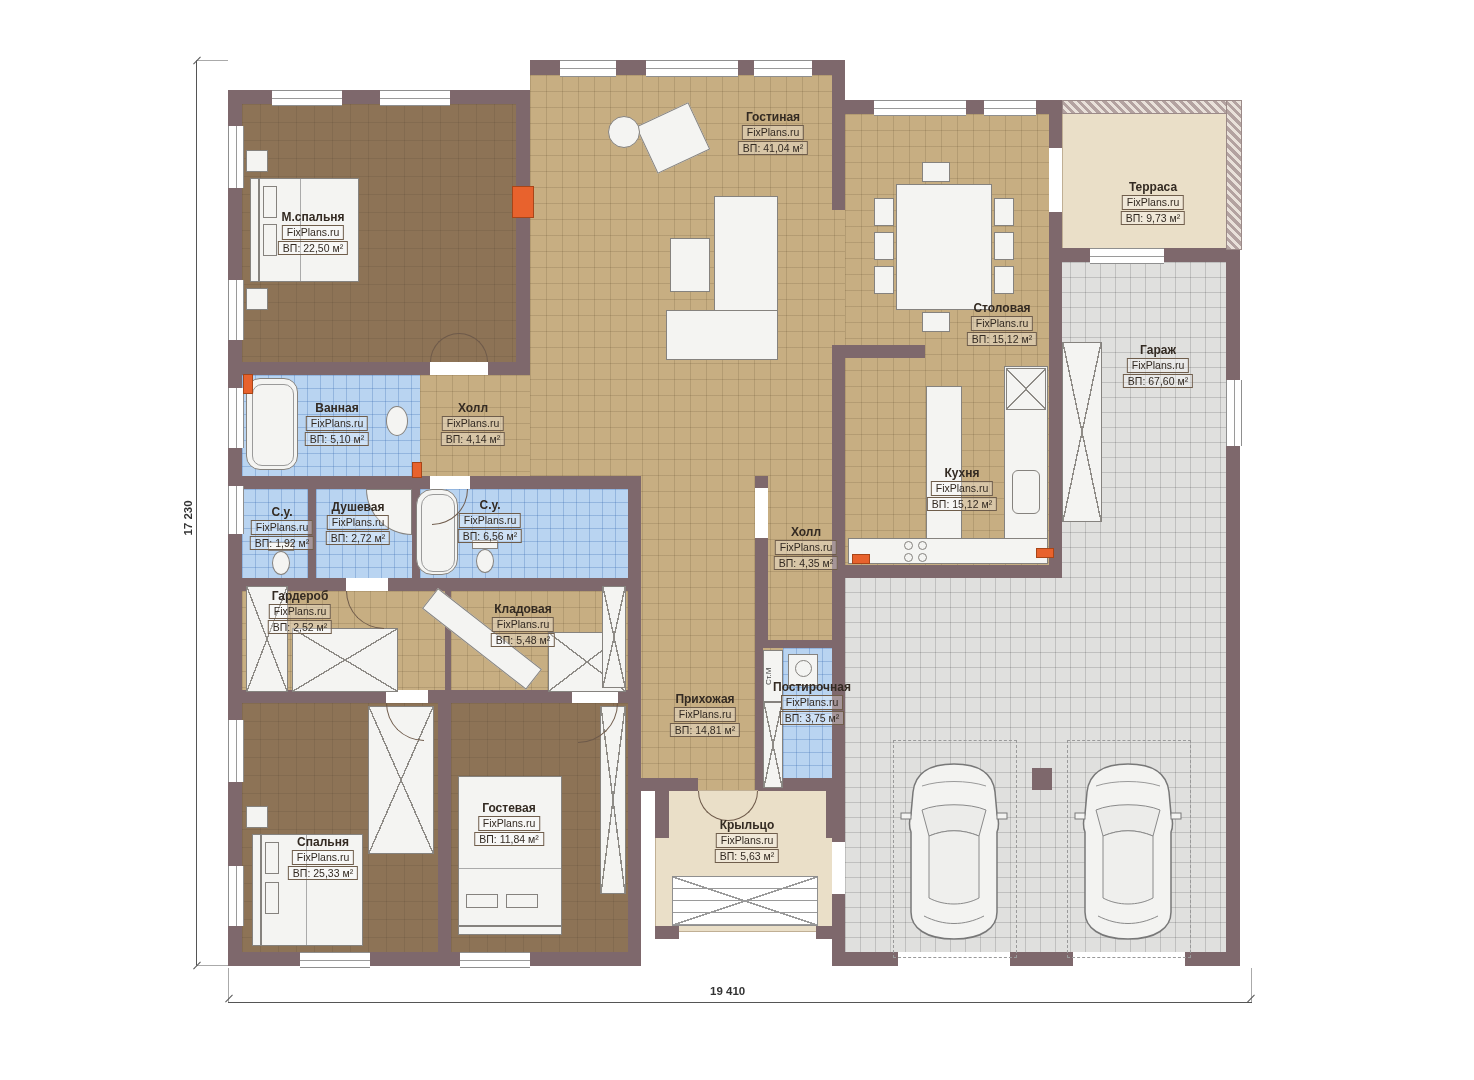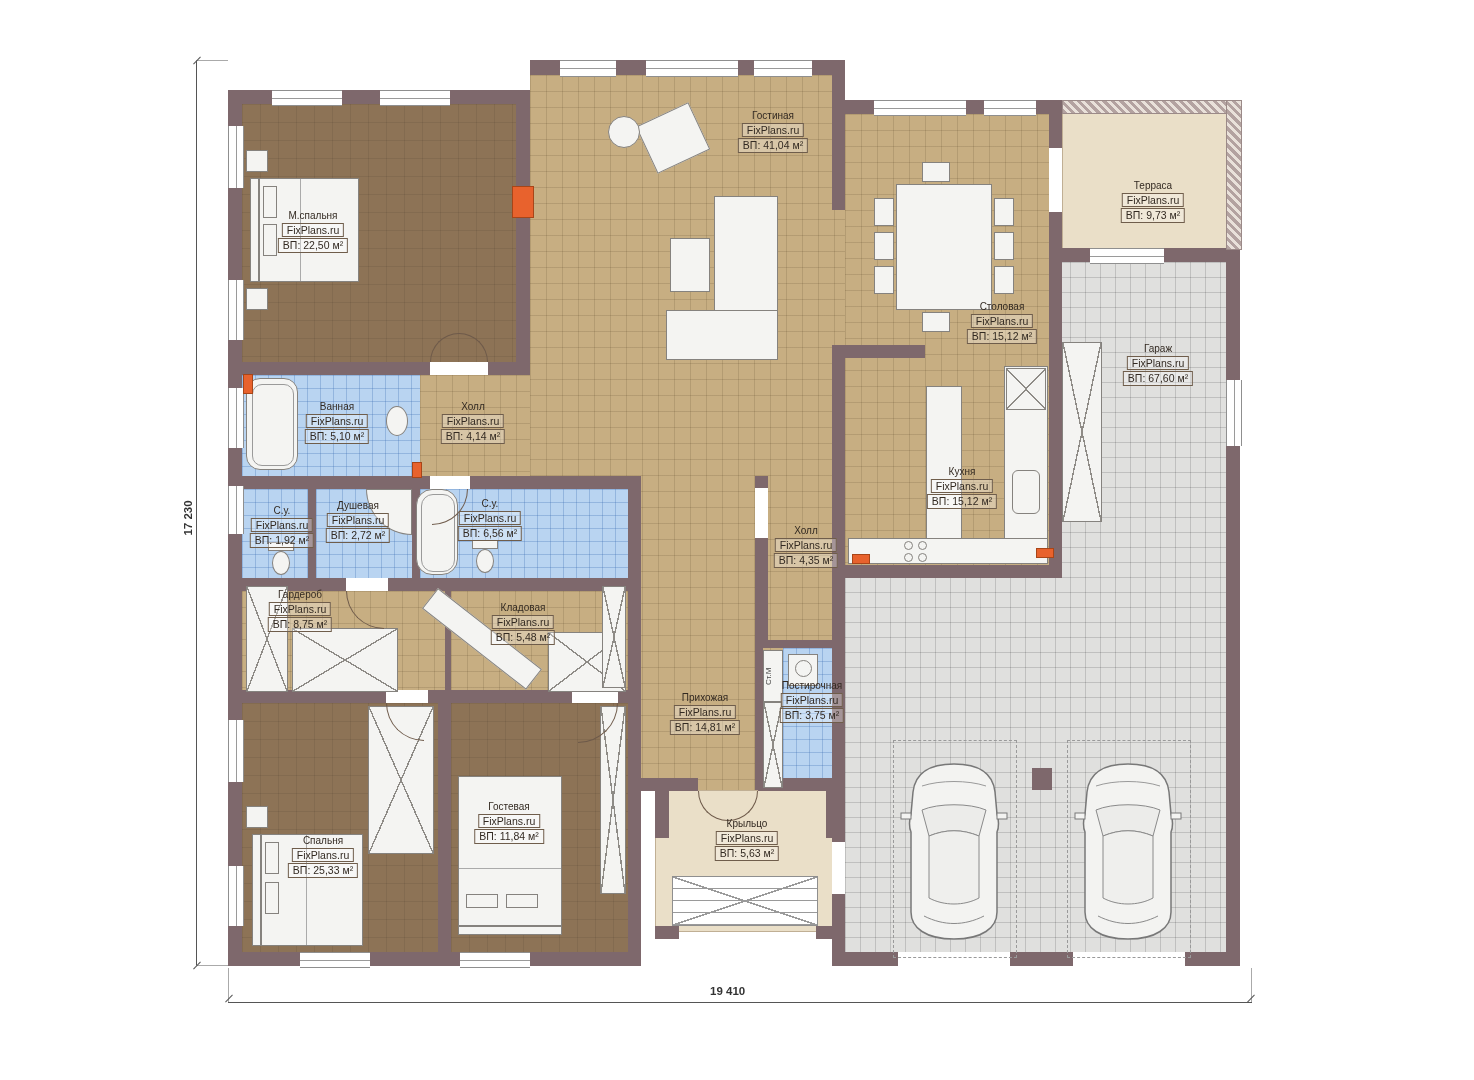--- a/index.html
+++ b/index.html
@@ -44,21 +44,21 @@
      linear-gradient(to top right, transparent calc(50% - 0.7px), #9a9a9a calc(50% - 0.7px), #9a9a9a calc(50% + 0.7px), transparent calc(50% + 0.7px)),
      linear-gradient(to bottom right, transparent calc(50% - 0.7px), #9a9a9a calc(50% - 0.7px), #9a9a9a calc(50% + 0.7px), transparent calc(50% + 0.7px)),
      repeating-linear-gradient(to bottom,#ffffff 0 11px,#9a9a9a 11px 12px);}
   .arc{position:absolute;box-sizing:border-box;}
   .rad{position:absolute;background:#e8622d;border:1px solid #a84518;}
   .dashedbay{position:absolute;border:1px dashed #9a9a9a;}
   .line{position:absolute;background:#555;}
   .xline{position:absolute;background:#aaa;}
   
   .rlabel{position:absolute;transform:translateX(-50%);text-align:center;color:#332a22;line-height:1.18;z-index:50;}
-  .rname{font-size:10px;font-weight:normal;white-space:nowrap;}
+  .rname{font-size:12px;font-weight:bold;white-space:nowrap;}
   .rbox{display:block;margin:1px auto 0;padding:0 4px;border:1px solid #6f5d4b;font-size:10.5px;
         white-space:nowrap;background:rgba(255,255,255,0.30);width:max-content;}
   .dim{position:absolute;font-size:11.5px;font-weight:bold;color:#333;}
   .vtext{position:absolute;writing-mode:vertical-rl;transform:rotate(180deg);font-size:8px;color:#444;text-align:center;}
   .circ{position:absolute;border:1px solid #85827e;border-radius:50%;background:#f4f4f2;box-sizing:border-box;}
 </style>
 </head>
 <body>
 
 <div id="plan">
@@ -328,21 +328,21 @@
     <span class="rbox">ВП: 15,12 м²</span>
   </div>
   <div class="rlabel" style="left:806px;top:525px">
     <div class="rname">Холл</div>
     <span class="rbox">FixPlans.ru</span>
     <span class="rbox">ВП: 4,35 м²</span>
   </div>
   <div class="rlabel" style="left:300px;top:589px">
     <div class="rname">Гардероб</div>
     <span class="rbox">FixPlans.ru</span>
-    <span class="rbox">ВП: 8,75 м²</span>
+    <span class="rbox">ВП: 2,52 м²</span>
   </div>
   <div class="rlabel" style="left:523px;top:602px">
     <div class="rname">Кладовая</div>
     <span class="rbox">FixPlans.ru</span>
     <span class="rbox">ВП: 5,48 м²</span>
   </div>
   <div class="rlabel" style="left:705px;top:692px">
     <div class="rname">Прихожая</div>
     <span class="rbox">FixPlans.ru</span>
     <span class="rbox">ВП: 14,81 м²</span>

